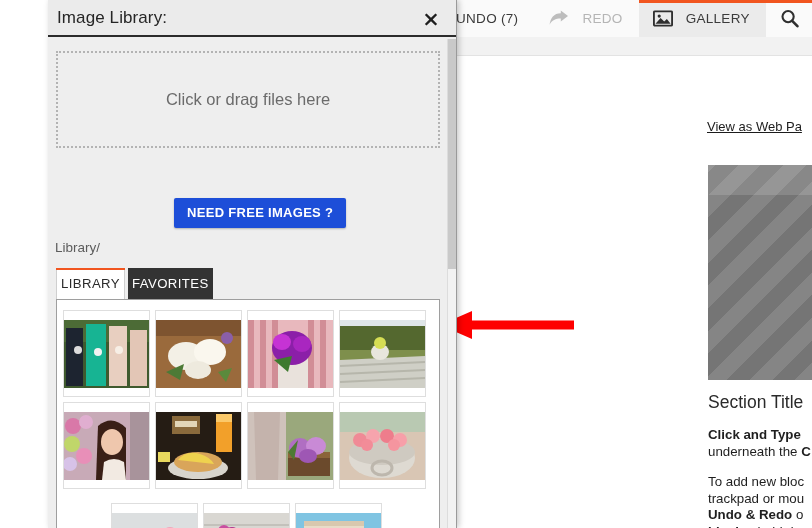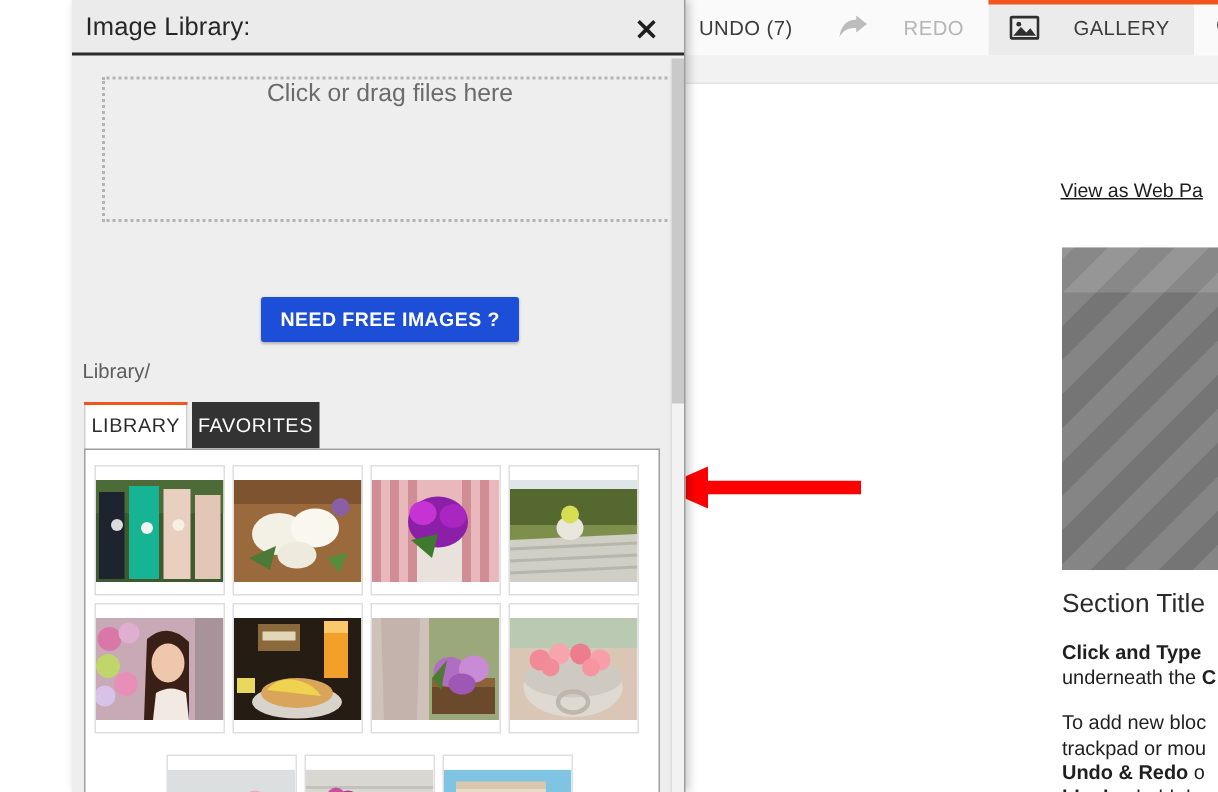--- a/index.html
+++ b/index.html
@@ -38,21 +38,21 @@
     height: 37px;
     background: #fafafa;
     border-bottom: 1px solid #d6d6d6;
     display: flex;
     align-items: stretch;
   }
   .tb-btn {
     position: relative;
     display: flex;
     align-items: center;
-    gap: 23px;
+    gap: 13px;
     padding: 0 16px 0 14px;
     height: 100%;
     box-sizing: border-box;
     font-size: 13.5px;
     letter-spacing: 0.3px;
     color: #3b3b3b;
     background: transparent;
     border: none;
     font-family: "Liberation Sans", sans-serif;
     cursor: pointer;
@@ -216,27 +216,28 @@
     left: 0;
     top: 39px;
     width: 401px;
     bottom: 0;
     background: #eeeeee;
     overflow: hidden;
   }
 
   .dropzone {
     position: absolute;
-    left: 20px;
+    left: 8px;
     top: 12px;
     width: 384px;
     height: 97px;
     box-sizing: border-box;
     border: 2px dotted #b3b3b3;
     display: flex;
+    align-items: center;
     justify-content: center;
     cursor: pointer;
     background: transparent;
   }
   .dropzone-label {
     font-family: "Liberation Sans", sans-serif;
     font-size: 16.5px;
     color: #6b6b6b;
   }
 

